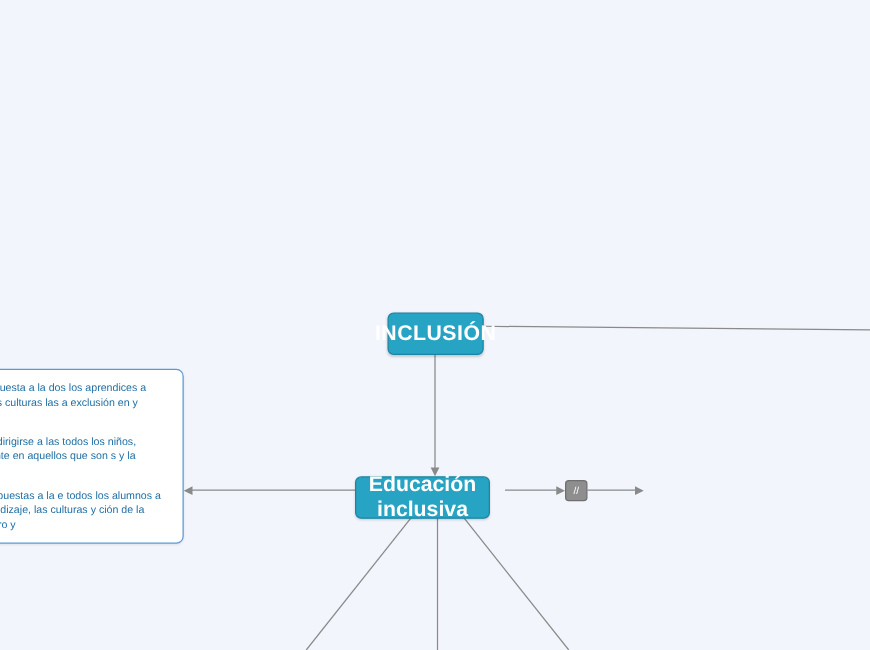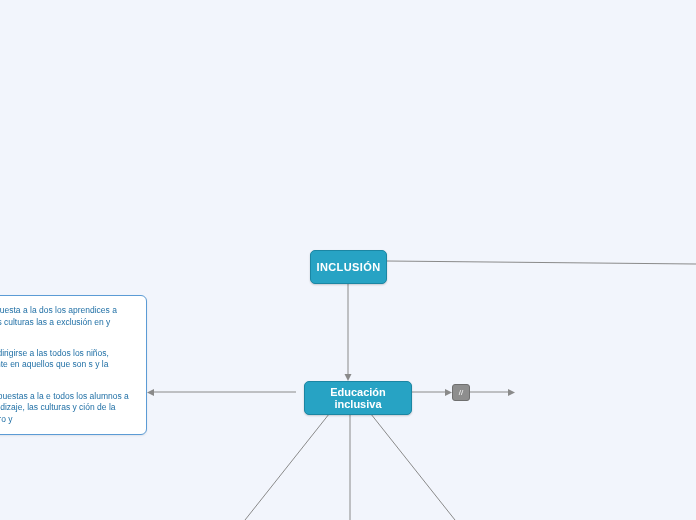--- a/index.html
+++ b/index.html
@@ -36,33 +36,33 @@
     display: flex;
     align-items: center;
     justify-content: center;
     text-align: center;
   }
   .node-main {
     background: #27a3c4;
     border: 1px solid #1b86a3;
     color: #ffffff;
     font-weight: bold;
-    font-size: 11px;
+    font-size: 17px;
     padding: 16px 10px;
     box-shadow: 0 1px 2px rgba(0,0,0,0.18);
   }
   .node-inclusion {
     left: 310px;
     top: 250px;
     width: 77px;
     height: 22px;
     letter-spacing: 0.4px;
   }
   .node-edu {
-    left: 304px;
+    left: 284px;
     top: 381px;
     width: 108px;
     height: 23px;
   }
   .node-gray {
     left: 452px;
     top: 384px;
     width: 18px;
     height: 17px;
     background: #8e8e8e;

